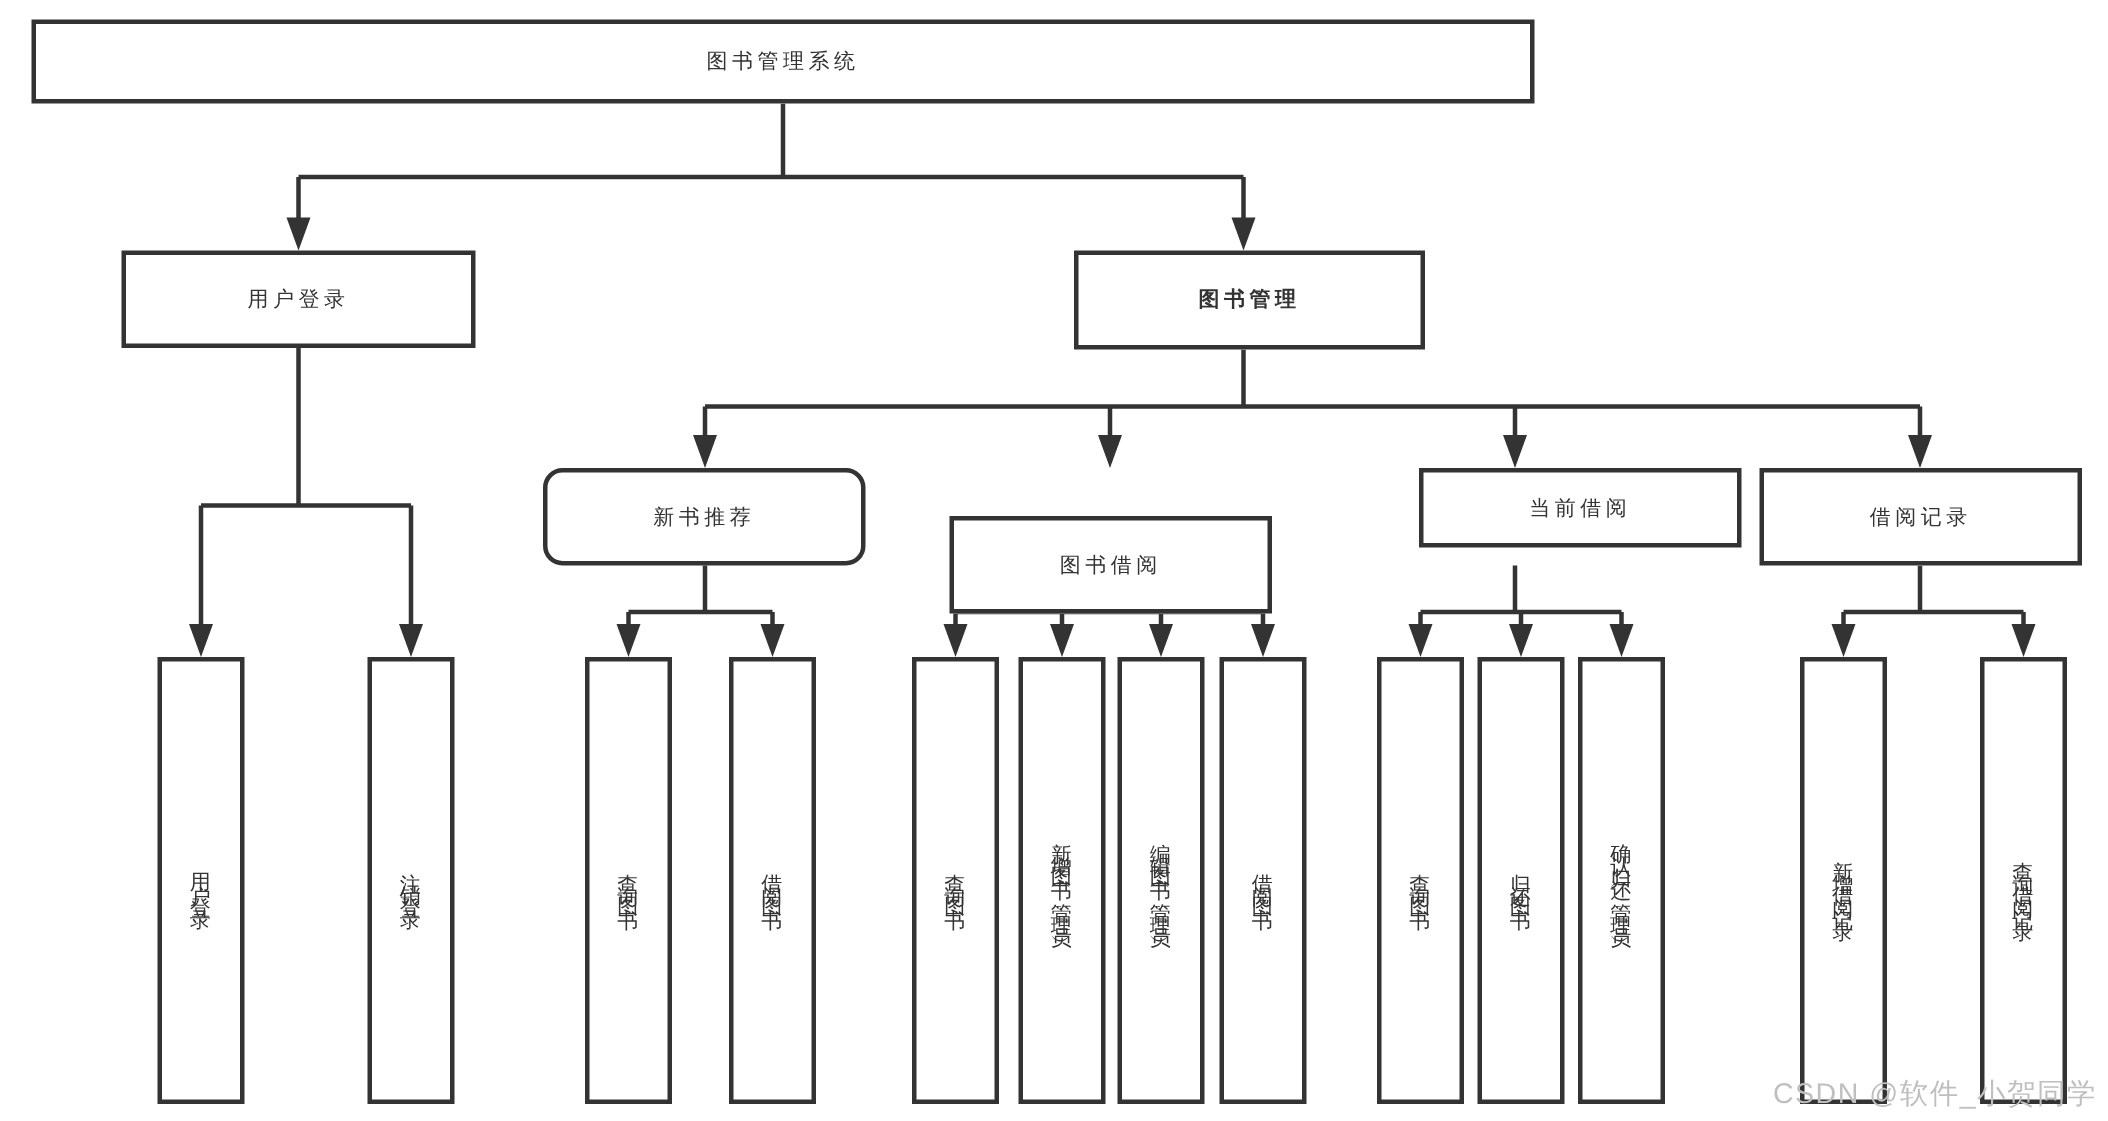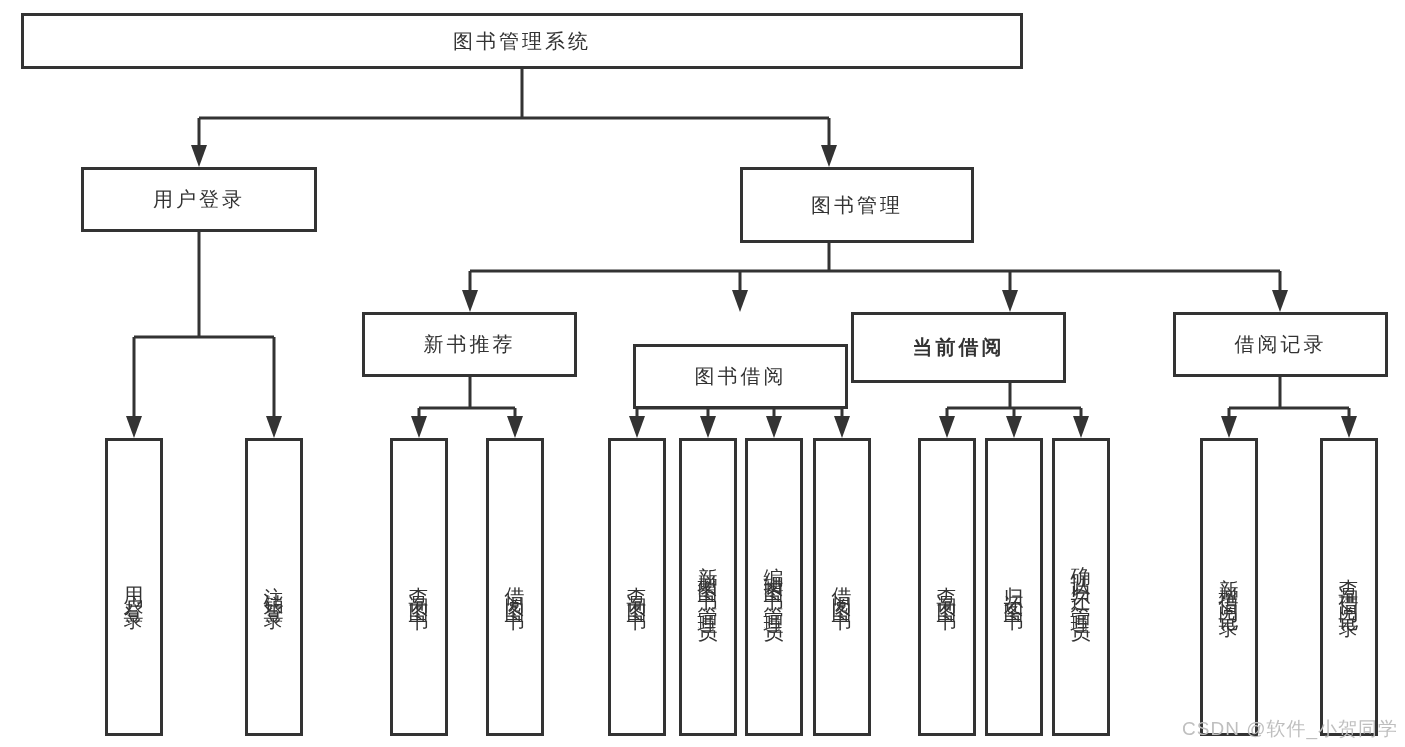--- a/index.html
+++ b/index.html
@@ -16,41 +16,41 @@
   }
   .node{
     position:absolute;
     box-sizing:border-box;
     background:#ffffff;
     border:3px solid #333333;
     color:#333333;
     display:flex;
     align-items:center;
     justify-content:center;
-    font-size:20px;
+    font-size:14px;
     letter-spacing:3px;
     white-space:nowrap;
     z-index:2;
   }
   .v-node{
     writing-mode:vertical-rl;
     text-orientation:mixed;
     letter-spacing:8px;
     white-space:normal;
     line-height:1;
   }
   
   #root       {left:21px;  top:13px;  width:1002px; height:56px;}
   
   #n-user     {left:81px;  top:167px; width:236px;  height:65px;}
-  #n-mgmt     {left:740px; top:167px; width:234px;  height:76px;}
+  #n-mgmt     {left:716px; top:167px; width:234px;  height:66px;font-weight:bold;}
   
-  #n-rec      {left:362px; top:312px; width:215px;  height:65px;}
+  #n-rec      {left:362px; top:312px; width:215px;  height:65px;border-radius:13px;}
   #n-borrow   {left:633px; top:312px; width:215px;  height:65px;margin-top:32px;}
-  #n-current  {left:851px; top:312px; width:215px;  height:71px;font-weight:bold;}
+  #n-current  {left:946px; top:312px; width:215px;  height:53px;}
   #n-records  {left:1173px;top:312px; width:215px;  height:65px;}
   
   .leaf{top:438px;width:58px;height:298px;}
   #a1{left:105px;}  #a2{left:245px;}
   #b1{left:390px;}  #b2{left:486px;}
   #c1{left:608px;}  #c2{left:679px;}  #c3{left:745px;}  #c4{left:813px;}
   #d1{left:918px;}  #d2{left:985px;}  #d3{left:1052px;}
   #e1{left:1200px;} #e2{left:1320px;}
   .watermark{
     position:absolute;

